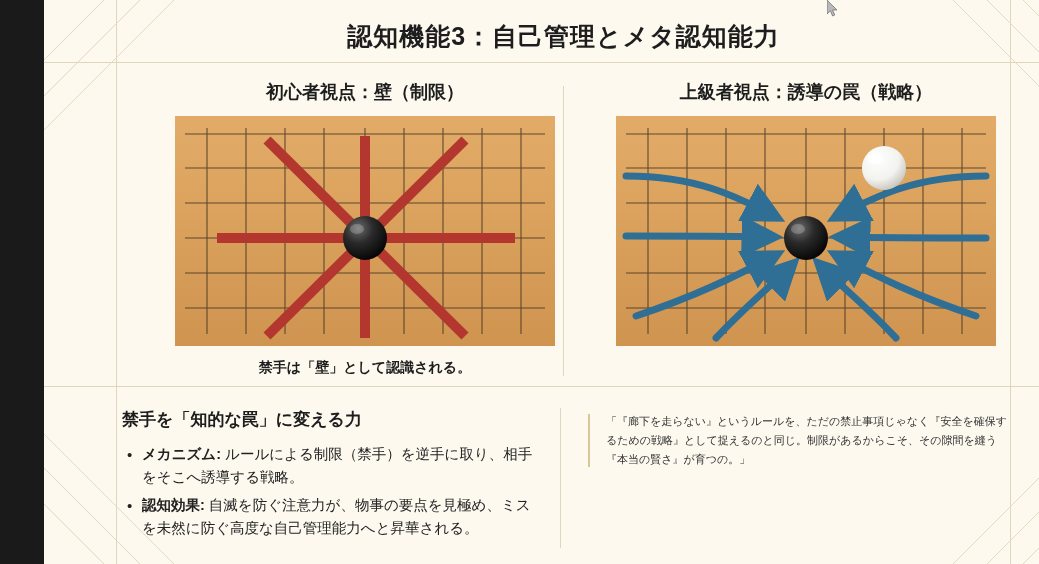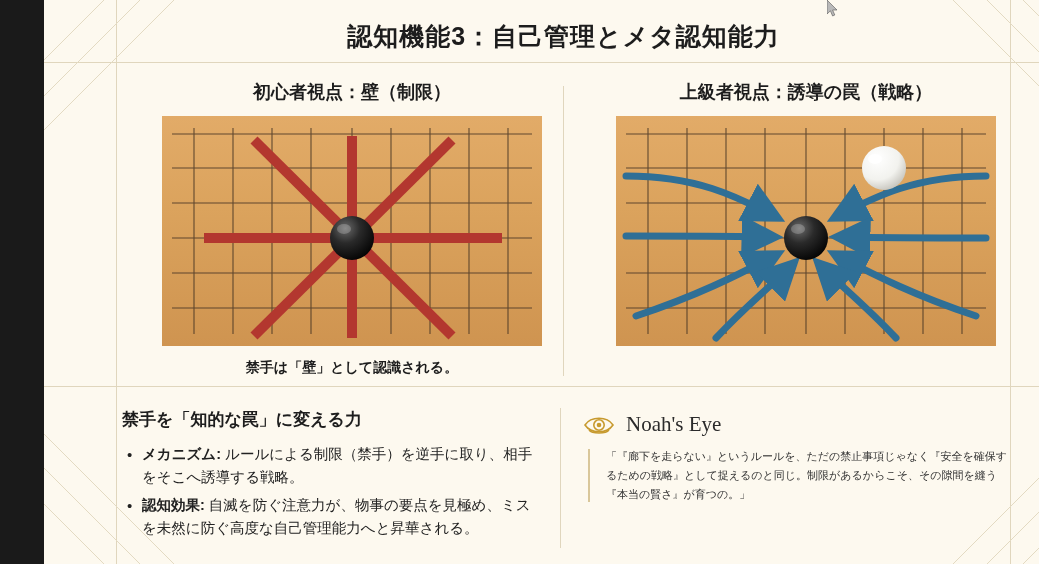--- a/index.html
+++ b/index.html
@@ -43,21 +43,21 @@
     font-size: 25px;
     font-weight: bold;
     color: #1d1d1d;
     letter-spacing: 1px;
   }
 
   .panel {
     position: absolute;
     top: 80px;
   }
-  .panel-left  { left: 99px; width: 418px; }
+  .panel-left  { left: 112px; width: 418px; }
   .panel-right { left: 553px; width: 418px; }
 
   .panel-title {
     text-align: center;
     font-size: 18px;
     font-weight: bold;
     color: #1d1d1d;
     margin-bottom: 12px;
   }
   .board-wrap {
@@ -328,31 +328,20 @@
       <li>
         <b>メカニズム:</b><span> ルールによる制限（禁手）を逆手に取り、相手をそこへ誘導する戦略。</span>
       </li>
       <li>
         <b>認知効果:</b><span> 自滅を防ぐ注意力が、物事の要点を見極め、ミスを未然に防ぐ高度な自己管理能力へと昇華される。</span>
       </li>
     </ul>
   </div>
 
   <div class="bottom-right">
-    <div class="ne-head">
-      <span class="ne-icon">
-        <svg width="30" height="22" viewBox="0 0 30 22">
-          <path d="M1,11 C7,2 23,2 29,11 C23,20 7,20 1,11 Z" fill="none" stroke="#c79a2e" stroke-width="1.6"></path>
-          <circle cx="15" cy="11" r="5.2" fill="none" stroke="#c79a2e" stroke-width="1.6"></circle>
-          <circle cx="15" cy="11" r="2.3" fill="#c79a2e"></circle>
-          <path d="M5,16 C8,20 22,20 25,16" fill="none" stroke="#c79a2e" stroke-width="1.4"></path>
-        </svg>
-      </span>
-      <span class="ne-title">Noah's Eye</span>
-    </div>
     <div class="ne-body">「『廊下を走らない』というルールを、ただの禁止事項じゃなく『安全を確保するための戦略』として捉えるのと同じ。制限があるからこそ、その隙間を縫う『本当の賢さ』が育つの。」</div>
   </div>
 
   <div class="cursor">
     <svg width="12" height="18" viewBox="0 0 12 18">
       <path d="M0,0 L0,14 L3.4,10.8 L5.6,16 L7.8,15 L5.6,10 L10,10 Z" fill="#b9b9b9" stroke="#555" stroke-width="0.6"></path>
     </svg>
   </div>
 
 </div>

